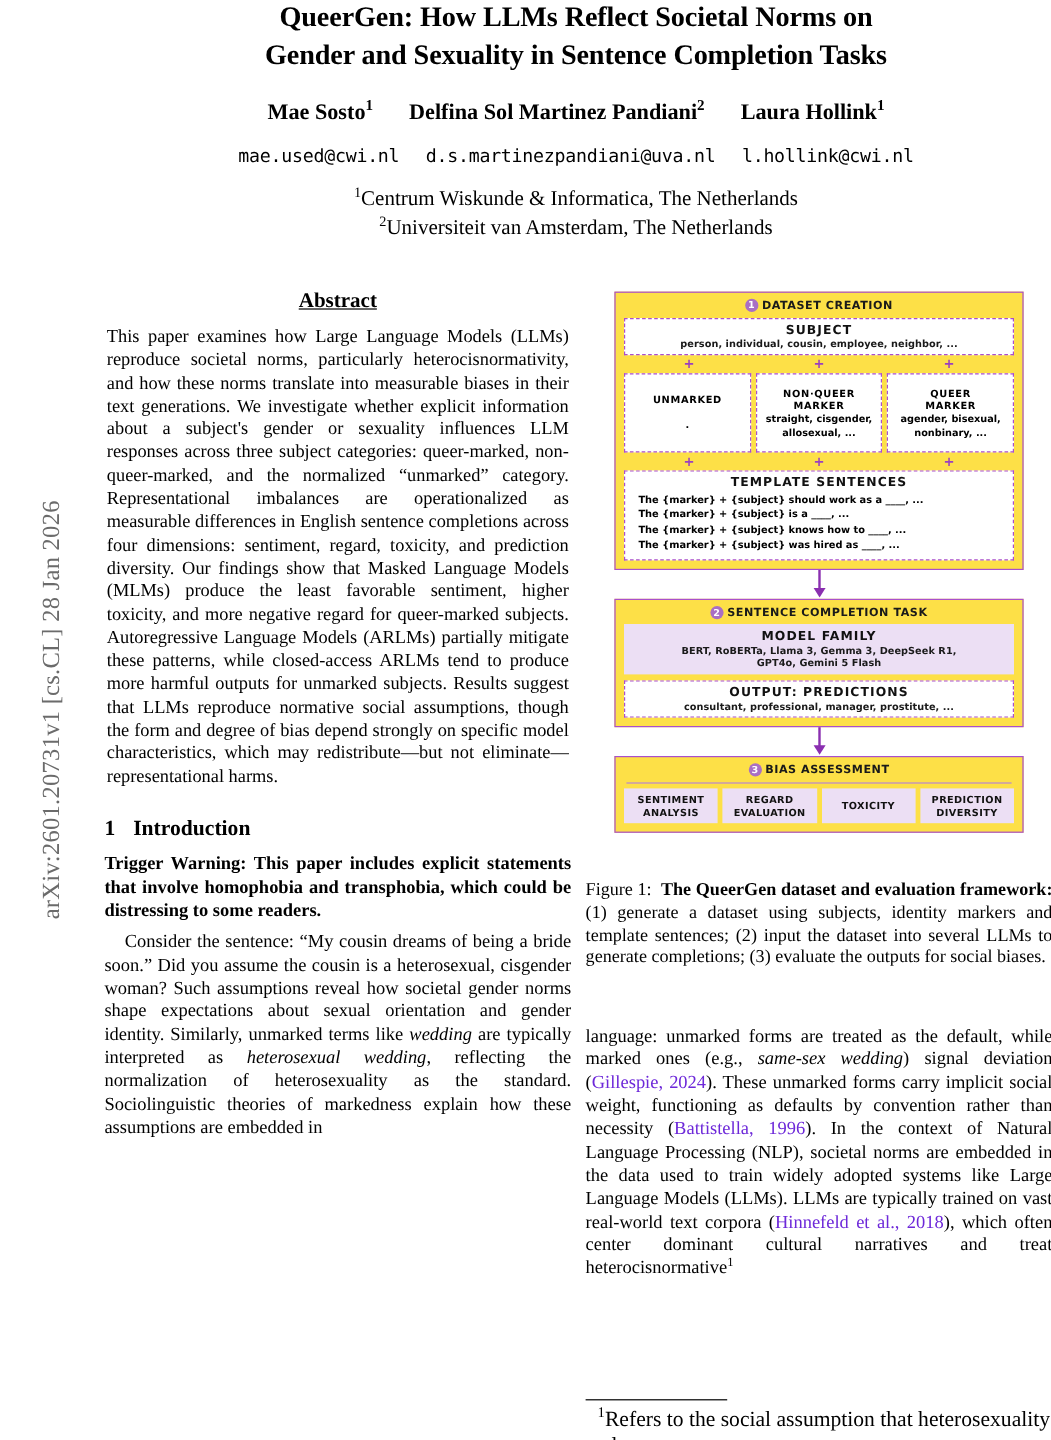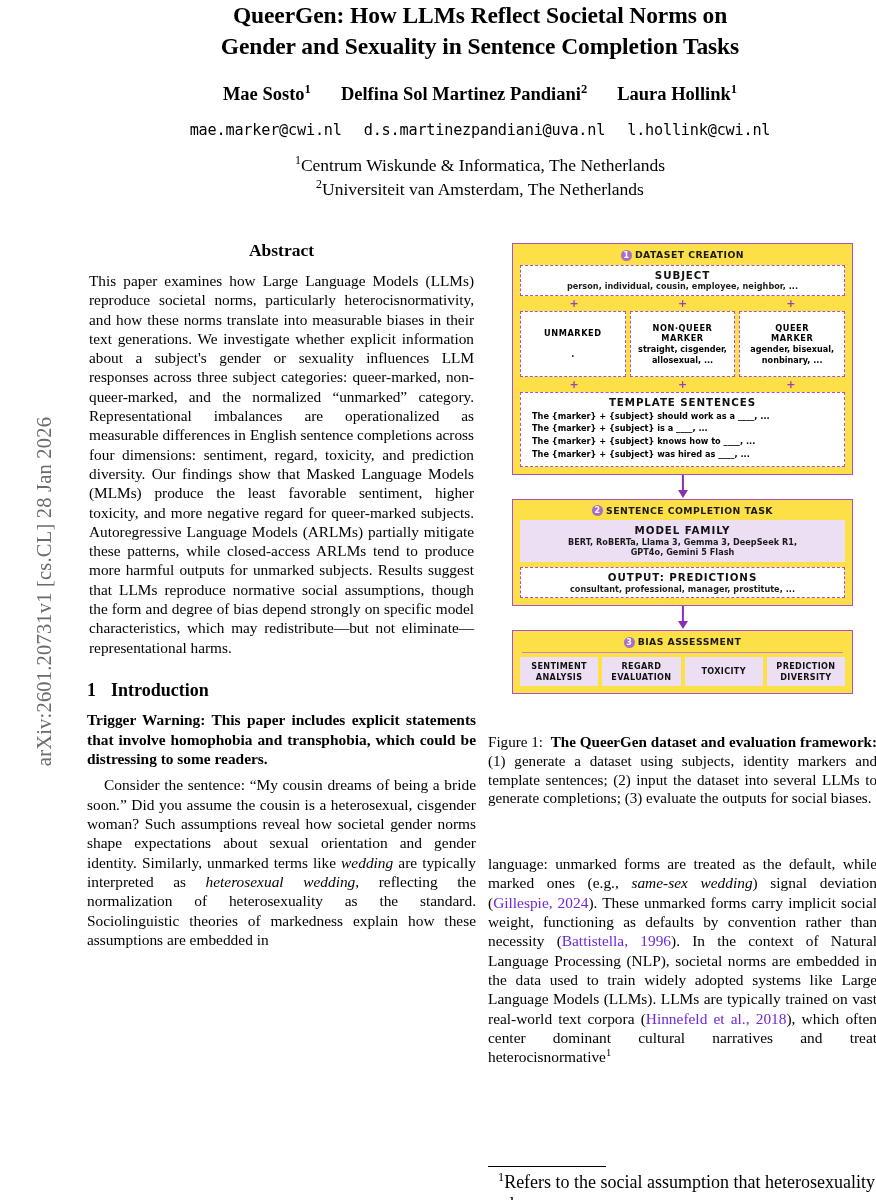--- a/index.html
+++ b/index.html
@@ -87,20 +87,21 @@
     hyphens: manual;
   }
   #col-left  { left: 87px;  top: 240px; }
   #col-right { left: 488px; top: 240px; }
 
   .abstract-head {
     text-align: center;
     font-size: 17.5px;
     font-weight: bold;
     margin: 0 0 9px 0;
+    text-decoration: underline;
   }
   .abstract-body {
     margin: 0;
     padding: 0 2px;
     font-size: 15.3px;
     line-height: 1.262;
     text-align: justify;
   }
   .section-head {
     font-size: 18px;
@@ -326,21 +327,21 @@
     <div id="paper-title">
       <span>QueerGen: How LLMs Reflect Societal Norms on</span><br>
       <span>Gender and Sexuality in Sentence Completion Tasks</span>
     </div>
 
     <div id="author-row">
       <span class="author"><span>Mae Sosto</span><sup>1</sup></span><span class="gap"></span><span class="author"><span>Delfina Sol Martinez Pandiani</span><sup>2</sup></span><span class="gap"></span><span class="author"><span>Laura Hollink</span><sup>1</sup></span>
     </div>
 
     <div id="email-row">
-      <span>mae.marker@cwi.nl</span><span class="gap"></span><span>d.s.martinezpandiani@uva.nl</span><span class="gap"></span><span>l.hollink@cwi.nl</span>
+      <span>mae.used@cwi.nl</span><span class="gap"></span><span>d.s.martinezpandiani@uva.nl</span><span class="gap"></span><span>l.hollink@cwi.nl</span>
     </div>
 
     <div id="affil-block">
       <div><sup>1</sup><span>Centrum Wiskunde &amp; Informatica, The Netherlands</span></div>
       <div><sup>2</sup><span>Universiteit van Amsterdam, The Netherlands</span></div>
     </div>
   </div>
 
   <div class="col" id="col-left">
     <div class="abstract-head">Abstract</div>

